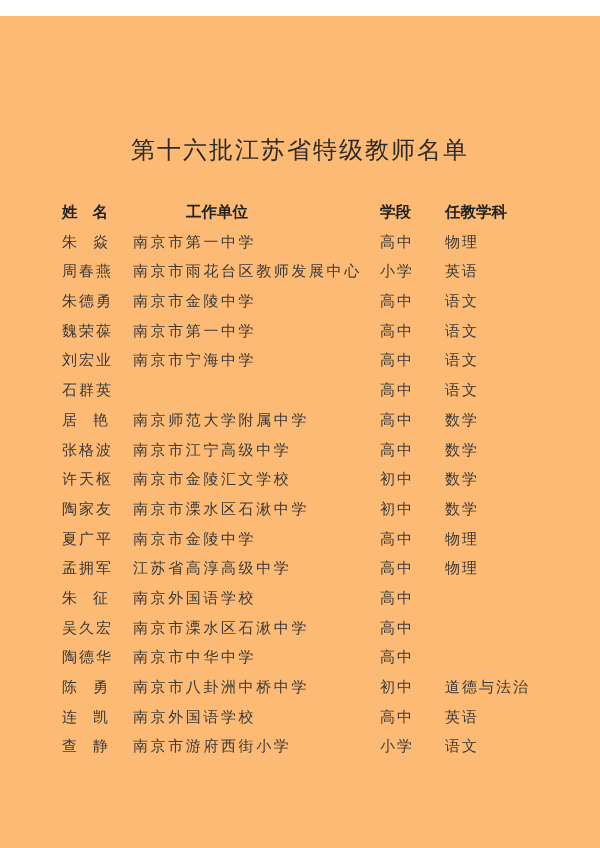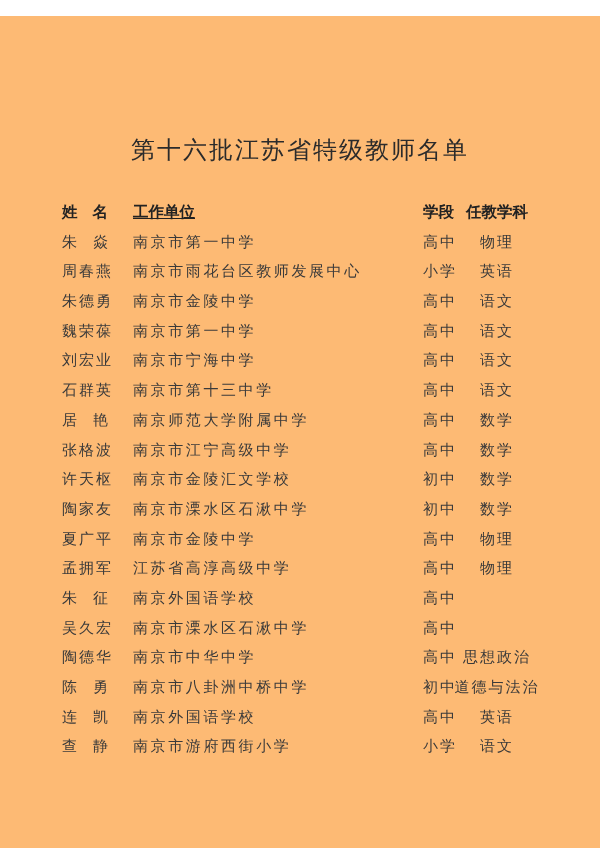--- a/index.html
+++ b/index.html
@@ -51,24 +51,24 @@
     }
     .header .cell {
       font-family: "DejaVu Sans", "Liberation Sans", sans-serif;
       font-weight: bold;
       font-size: 15.5px;
       color: #222222;
     }
     .c-name { left: 62px; width: 52px; letter-spacing: 2px; }
     .c-name.two { letter-spacing: 0; display: flex; justify-content: space-between; width: 46px; }
     .c-unit { left: 133px; width: 230px; letter-spacing: 2.6px; }
-    .header .c-unit { left: 133px; width: 168px; letter-spacing: 0; text-decoration: underline; }
-    .c-stage { left: 380px; width: 36px; letter-spacing: 2px; margin-left: 43px; }
+    .header .c-unit { left: 133px; width: 168px; text-align: center; letter-spacing: 0; }
+    .c-stage { left: 380px; width: 36px; letter-spacing: 2px; }
     .header .c-stage { letter-spacing: 0; }
-    .c-subject { left: 445px; width: 104px; text-align: center; letter-spacing: 2px; }
+    .c-subject { left: 445px; width: 104px; text-align: left; letter-spacing: 2px; }
     .header .c-subject { letter-spacing: 0; }
     .body-row .cell { color: #3a3a3a; }
   </style>
 </head>
 <body>
 
 <div class="page">
   <div class="title">第十六批江苏省特级教师名单</div>
 
   <div class="table">
@@ -110,21 +110,20 @@
           <div class="cell c-subject">语文</div>
         </div>
         <div class="row body-row">
           <div class="cell c-name">刘宏业</div>
           <div class="cell c-unit">南京市宁海中学</div>
           <div class="cell c-stage">高中</div>
           <div class="cell c-subject">语文</div>
         </div>
         <div class="row body-row">
           <div class="cell c-name">石群英</div>
-          <div class="cell c-unit">南京市第十三中学</div>
           <div class="cell c-stage">高中</div>
           <div class="cell c-subject">语文</div>
         </div>
         <div class="row body-row">
           <div class="cell c-name two">
             <span>居</span>
             <span>艳</span>
           </div>
           <div class="cell c-unit">南京师范大学附属中学</div>
           <div class="cell c-stage">高中</div>
@@ -170,21 +169,20 @@
         </div>
         <div class="row body-row">
           <div class="cell c-name">吴久宏</div>
           <div class="cell c-unit">南京市溧水区石湫中学</div>
           <div class="cell c-stage">高中</div>
         </div>
         <div class="row body-row">
           <div class="cell c-name">陶德华</div>
           <div class="cell c-unit">南京市中华中学</div>
           <div class="cell c-stage">高中</div>
-          <div class="cell c-subject">思想政治</div>
         </div>
         <div class="row body-row">
           <div class="cell c-name two">
             <span>陈</span>
             <span>勇</span>
           </div>
           <div class="cell c-unit">南京市八卦洲中桥中学</div>
           <div class="cell c-stage">初中</div>
           <div class="cell c-subject">道德与法治</div>
         </div>

